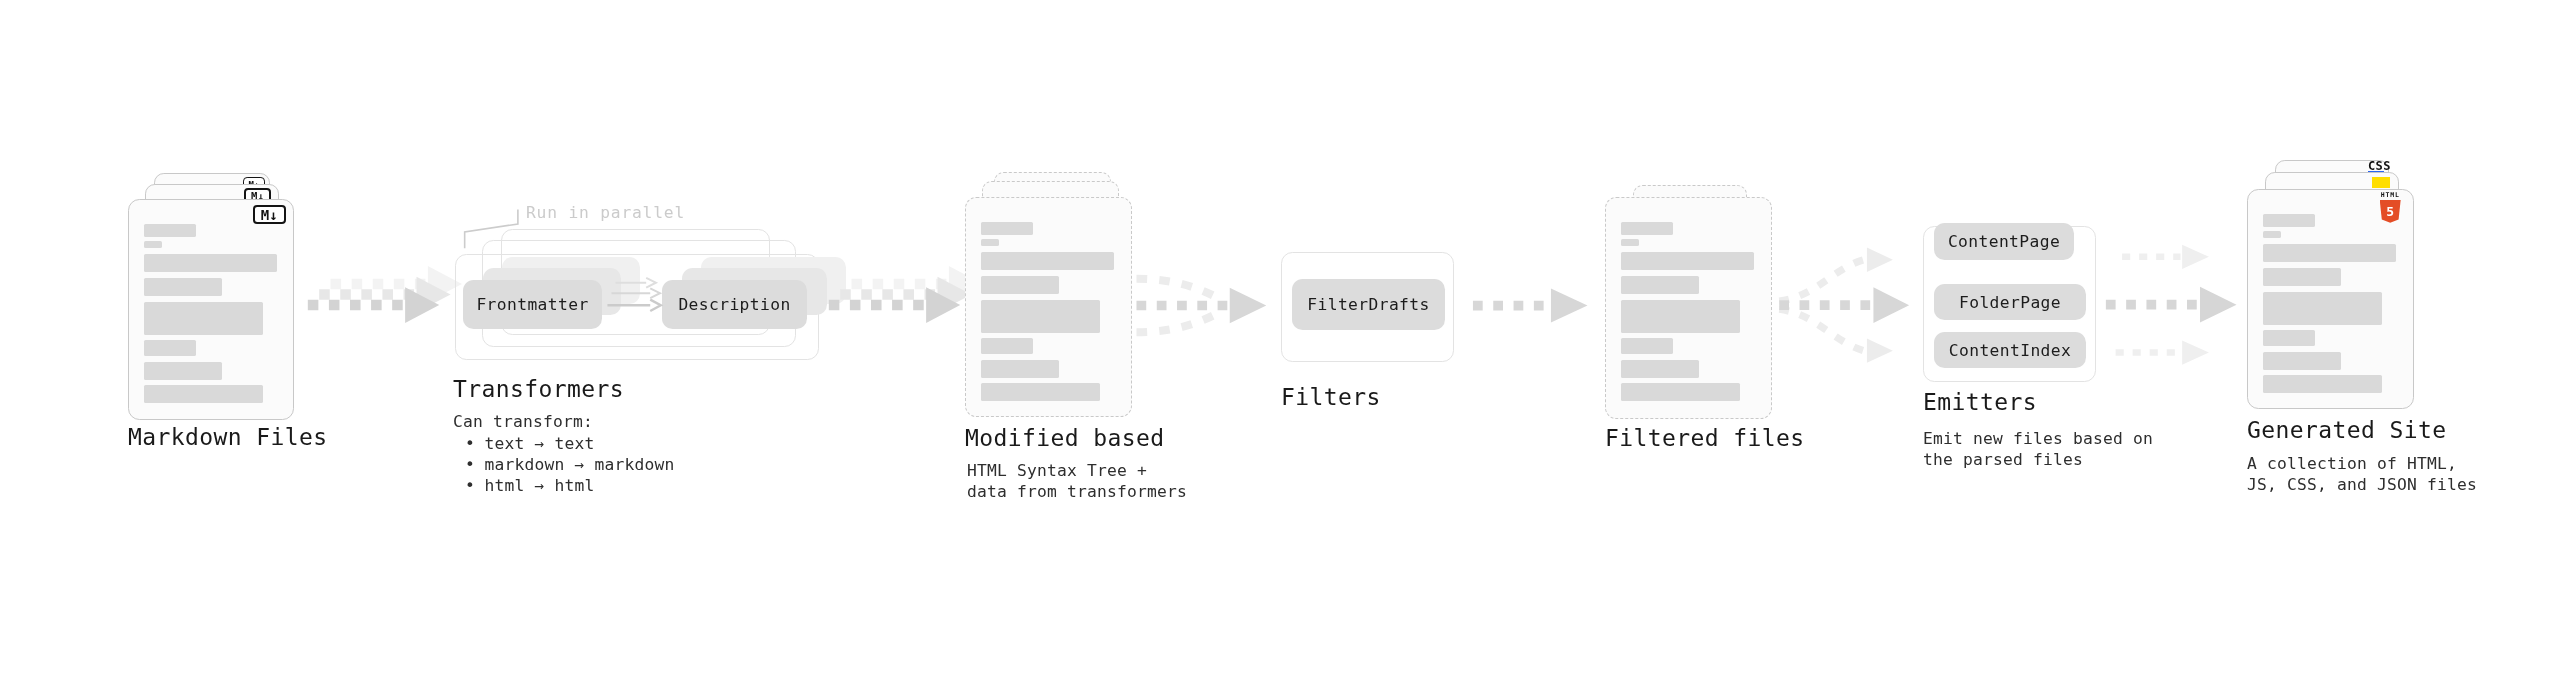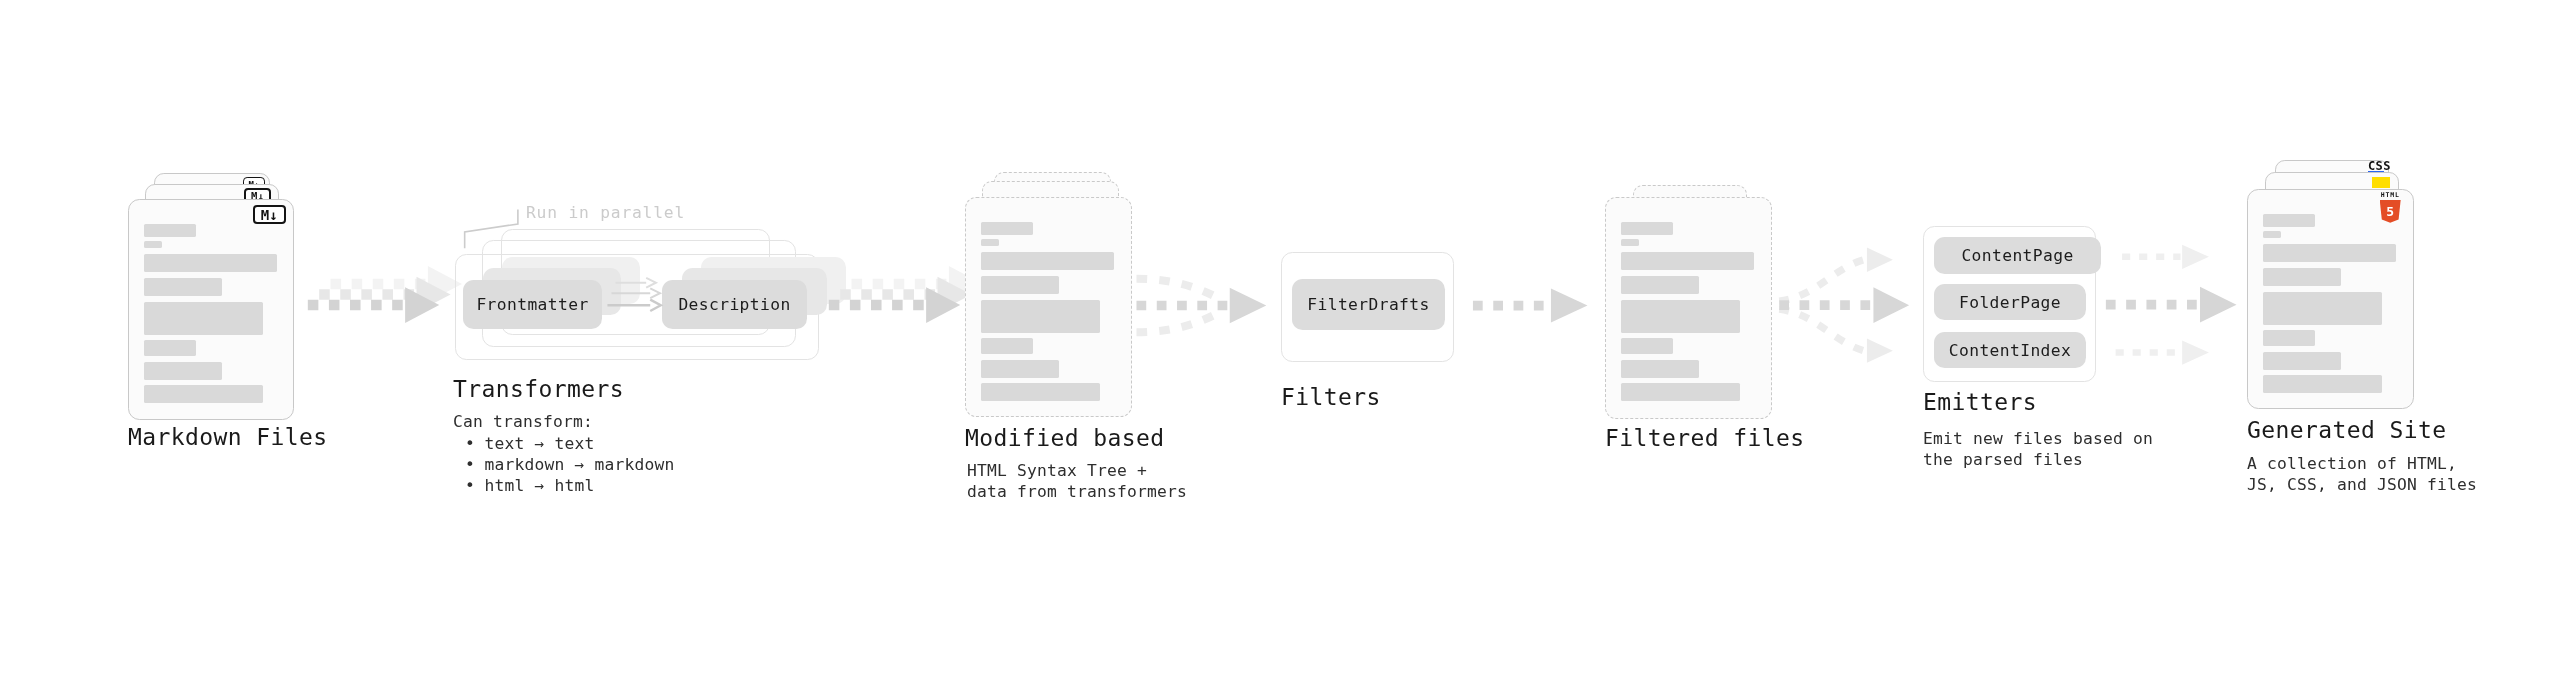--- a/index.html
+++ b/index.html
@@ -207,21 +207,21 @@
   <svg class="arrow-svg" style="left:1776px;top:241px;" width="138" height="130" viewBox="0 0 170 160">
     <path d="M 4 74 C 50 68 70 34 108 23" fill="none" stroke="#ececec" stroke-width="9" stroke-dasharray="12 14"></path>
     <polygon points="112,8 144,23 112,38" fill="#ececec"></polygon>
     <path d="M 4 84 C 50 90 70 124 108 135" fill="none" stroke="#ececec" stroke-width="9" stroke-dasharray="12 14"></path>
     <polygon points="112,120 144,135 112,150" fill="#ececec"></polygon>
     <line x1="4" y1="79" x2="118" y2="79" stroke="#d7d7d7" stroke-width="12" stroke-dasharray="12 13"></line>
     <polygon points="120,57 164,79 120,101" fill="#d7d7d7"></polygon>
   </svg>
 
   <div class="frame" style="left:1923px;top:226px;width:173px;height:156px;"></div>
-  <div class="gbox" style="left:1934px;top:237px;width:167px;height:37px;">
+  <div class="gbox" style="left:1934px;top:223px;width:140px;height:37px;">
       <span>ContentPage</span>
     </div>
   <div class="gbox" style="left:1934px;top:284px;width:152px;height:36px;">
       <span>FolderPage</span>
     </div>
   <div class="gbox" style="left:1934px;top:332px;width:152px;height:36px;">
       <span>ContentIndex</span>
     </div>
   <div class="stage-label" style="left:1923px;top:388px;">Emitters</div>
   <div class="stage-desc" style="left:1923px;top:428px;">Emit new files based on

